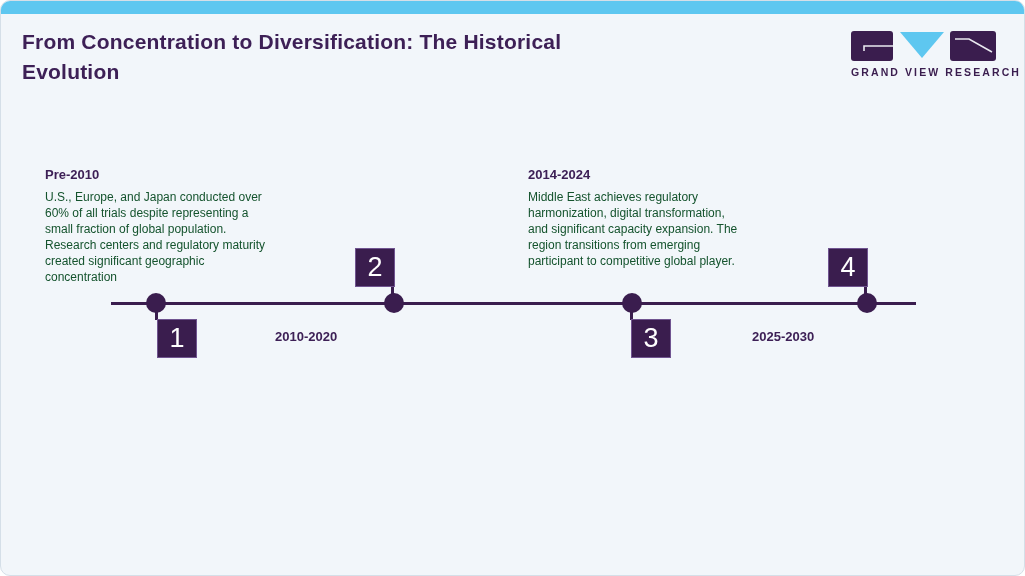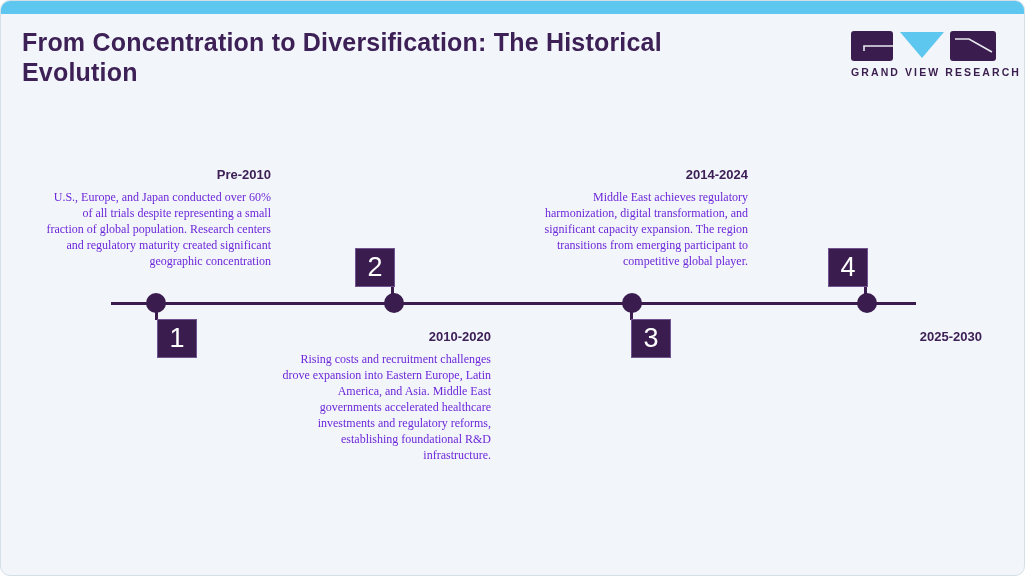--- a/index.html
+++ b/index.html
@@ -20,21 +20,21 @@
   .topbar {
     position: absolute;
     left: 0; top: 0; right: 0;
     height: 13px;
     background: #5ec7f0;
   }
   .title {
     position: absolute;
     left: 21px; top: 26px;
     width: 800px;
-    font-size: 25px;
+    font-size: 21px;
     line-height: 30px;
     font-weight: bold;
     color: #3d2056;
     white-space: pre-line;
     letter-spacing: 0.2px;
   }
   .logo {
     position: absolute;
     top: 30px; right: 27px;
     width: 146px;
@@ -79,36 +79,35 @@
     color: #ffffff;
     font-size: 27px;
     display: flex;
     align-items: center;
     justify-content: center;
   }
   .box-0 { left: 156px; top: 318px; }
   .box-1 { left: 354px; top: 247px; }
   .box-2 { left: 630px; top: 318px; }
   .box-3 { left: 827px; top: 247px; }
-  .tb { position: absolute; text-align: right; }
+  .tb { position: absolute; text-align: left; }
   .tb-0 { left: 44px;  top: 166px; width: 226px; }
   .tb-1 { left: 274px; top: 328px; width: 216px; }
   .tb-2 { left: 527px; top: 166px; width: 220px; }
   .tb-3 { left: 751px; top: 328px; width: 230px; }
   .tb-heading {
     font-size: 13px;
     font-weight: bold;
     color: #3d2056;
     margin-bottom: 7px;
   }
   .tb-body {
     font-size: 12px;
     line-height: 16px;
-    color: #6d28d9;
-    font-family: Liberation Serif, serif;
+    color: #14532d;
   }
 </style>
 </head>
 <body>
 
 <div class="card">
   <div class="topbar"></div>
 
   <h1 class="title">From Concentration to Diversification: The Historical
 Evolution</h1>
@@ -142,21 +141,20 @@
     <div class="numbox box-2">3</div>
     <div class="numbox box-3">4</div>
 
     <div class="tb tb-0">
       <div class="tb-heading">Pre-2010</div>
       <div class="tb-body">U.S., Europe, and Japan conducted over 60% of all trials despite representing a small fraction of global population. Research centers and regulatory maturity created significant geographic concentration</div>
     </div>
 
     <div class="tb tb-1">
       <div class="tb-heading">2010-2020</div>
-      <div class="tb-body">Rising costs and recruitment challenges drove expansion into Eastern Europe, Latin America, and Asia. Middle East governments accelerated healthcare investments and regulatory reforms, establishing foundational R&amp;D infrastructure.</div>
     </div>
 
     <div class="tb tb-2">
       <div class="tb-heading">2014-2024</div>
       <div class="tb-body">Middle East achieves regulatory harmonization, digital transformation, and significant capacity expansion. The region transitions from emerging participant to competitive global player.</div>
     </div>
 
     <div class="tb tb-3">
       <div class="tb-heading">2025-2030</div>
     </div>

